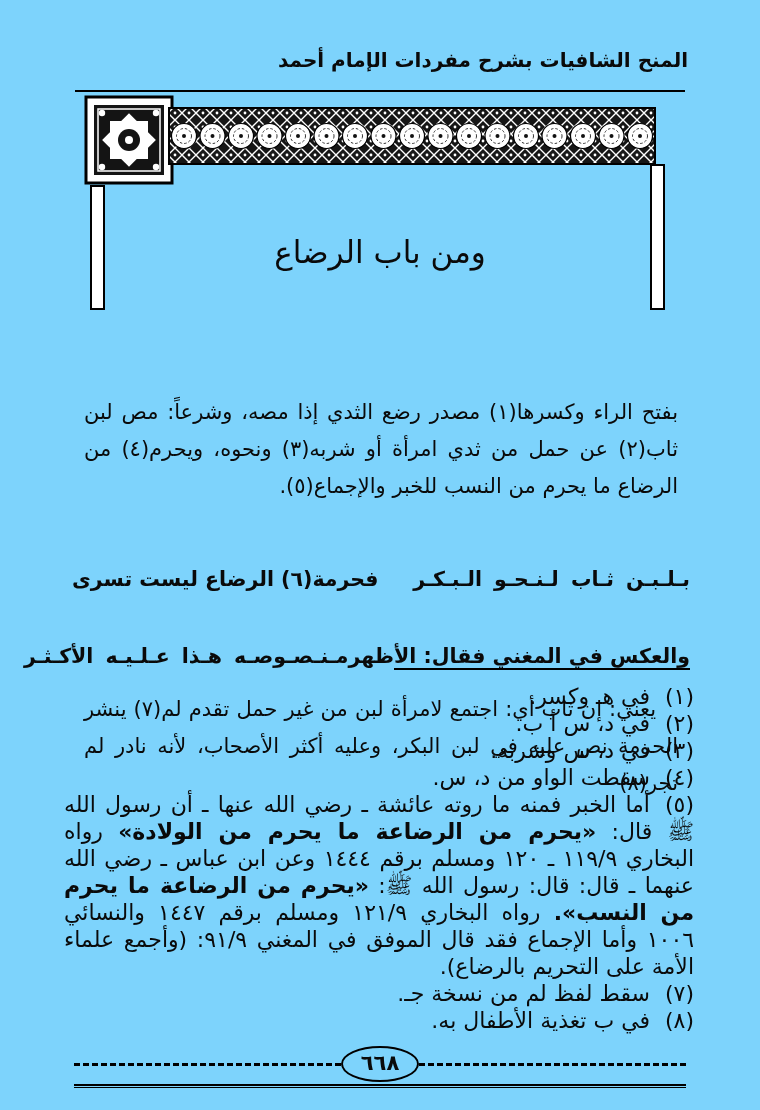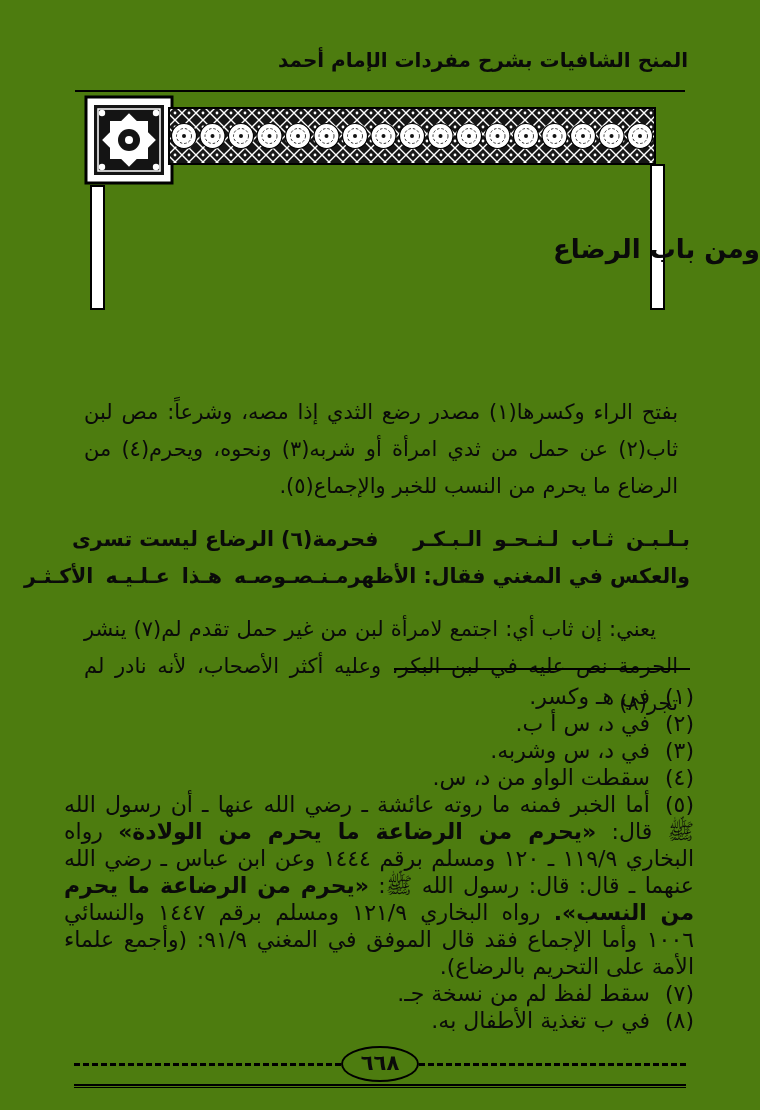--- a/index.html
+++ b/index.html
@@ -1,18 +1,18 @@
 <!DOCTYPE html>
 <html lang="ar"><head>
 <meta charset="utf-8">
 <style>
   html,body { margin:0; padding:0; background:#e8e8e8; }
   .page {
     position:relative; width:760px; height:1110px; margin:0 auto;
-    background:#4d7c0f; color:#0a0a0a; overflow:hidden;
+    background:#7dd3fc; color:#0a0a0a; overflow:hidden;
     font-family:"DejaVu Sans", sans-serif;
   }
   
   .header-title {
     position:absolute; top:48px; right:72px;
     direction:rtl; font-size:20px; font-weight:bold; letter-spacing:0.5px;
   }
   .header-rule { position:absolute; top:90px; left:75px; right:75px; height:2px; background:#000; }
 
   
@@ -20,36 +20,36 @@
   .ornament-band   { position:absolute; top:106px; left:168px; }
   .post {
     position:absolute; width:15px; background:#fff;
     border:2px solid #000; box-sizing:border-box;
   }
   .post-left  { top:185px; left:90px;  height:125px; }
   .post-right { top:164px; left:650px; height:146px; }
 
   .chapter-title {
     position:absolute; top:234px; left:0; right:0;
-    direction:rtl;
-    font-size:26px; font-weight:bold;
+    text-align:center; direction:rtl;
+    font-size:31px; font-weight:normal;
   }
 
   
   .body-block {
     position:absolute; top:378px; left:68px; right:66px;
     direction:rtl; text-align:justify;
     font-size:21px; line-height:37px;
   }
   .body-block p { margin:16px; }
   .para2 { margin-top:8px; text-indent:22px; }
 
   .poem { margin:10px 4px 8px 4px; font-weight:bold; font-size:20.5px; line-height:37px; }
   .poem-row { display:flex; justify-content:space-between; direction:rtl; }
-  .hemistich { white-space:nowrap; }
+  .hemistich { white-space:nowrap;margin-top:40px; }
   .hemistich-right { word-spacing:5px; }
 
   
   .footnote-sep { position:absolute; top:668px; right:70px; width:296px; height:2px; background:#000; }
   .footnotes {
     position:absolute; top:683px; left:64px; right:66px;
     direction:rtl; text-align:justify;
     font-size:22px; line-height:27px;
   }
   .footnote { margin:0; }

